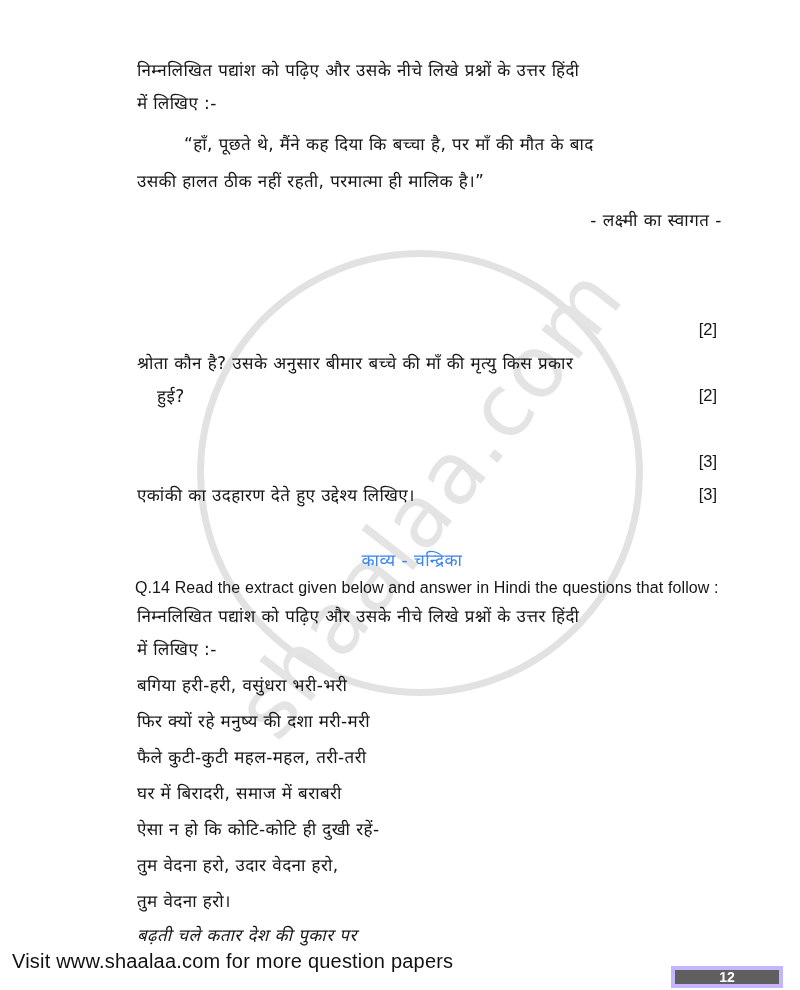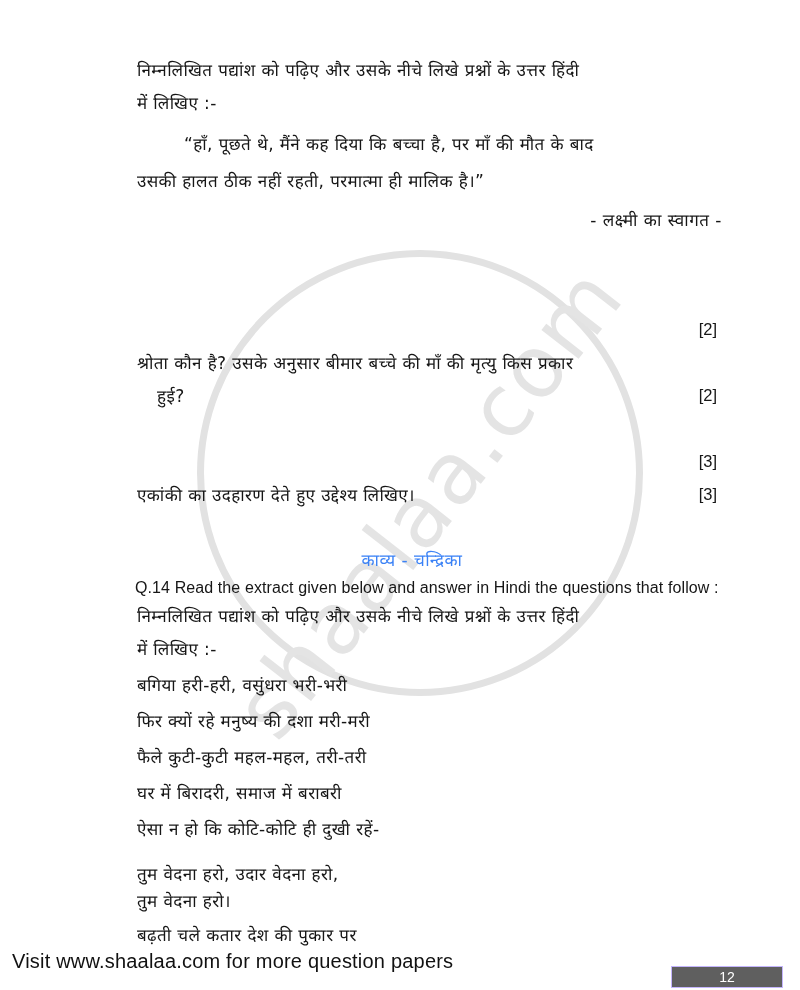--- a/index.html
+++ b/index.html
@@ -121,26 +121,26 @@
     white-space: nowrap;
     z-index: 3;
   }
   #page-badge {
     position: absolute;
     left: 671px;
     top: 966px;
     width: 112px;
     height: 22px;
     background: #5f5f5f;
-    border: 1px solid #c4b5fd;
+    border: 4px solid #c4b5fd;
     box-sizing: border-box;
     color: #ffffff;
     font-family: "Liberation Sans", sans-serif;
     font-size: 14px;
-    font-weight: normal;
+    font-weight: bold;
     display: flex;
     align-items: center;
     justify-content: center;
     z-index: 3;
   }
 </style>
 </head>
 <body>
 
 <div id="watermark">
@@ -173,20 +173,20 @@
 
   <div class="line eng" style="left:95px; top:578px;">Q.14 Read the extract given below and answer in Hindi the questions that follow :</div>
   <div class="line hindi" style="left:125px; top:606px;">निम्नलिखित पद्यांश को पढ़िए और उसके नीचे लिखे प्रश्नों के उत्तर हिंदी</div>
   <div class="line hindi" style="left:125px; top:639px;">में लिखिए :-</div>
 
   <div class="line hindi" style="left:125px; top:675px;">बगिया हरी-हरी, वसुंधरा भरी-भरी</div>
   <div class="line hindi" style="left:125px; top:711px;">फिर क्यों रहे मनुष्य की दशा मरी-मरी</div>
   <div class="line hindi" style="left:125px; top:747px;">फैले कुटी-कुटी महल-महल, तरी-तरी</div>
   <div class="line hindi" style="left:125px; top:819px;">ऐसा न हो कि कोटि-कोटि ही दुखी रहें-</div>
   <div class="line hindi" style="left:125px; top:783px;">घर में बिरादरी, समाज में बराबरी</div>
-  <div class="line hindi" style="left:125px; top:855px;margin-top:9px;">तुम वेदना हरो, उदार वेदना हरो,</div>
+  <div class="line hindi" style="left:125px; top:855px;">तुम वेदना हरो, उदार वेदना हरो,</div>
   <div class="line hindi" style="left:125px; top:891px;">तुम वेदना हरो।</div>
-  <div class="line hindi" style="left:125px; top:925px;">बढ़ती चले कतार देश की पुकार पर</div>
+  <div class="line hindi" style="left:125px; top:925px;font-style:italic;">बढ़ती चले कतार देश की पुकार पर</div>
 
 </div>
 
 <div id="footer-text">Visit www.shaalaa.com for more question papers</div>
 <div id="page-badge">12</div>
 
 </body></html>

